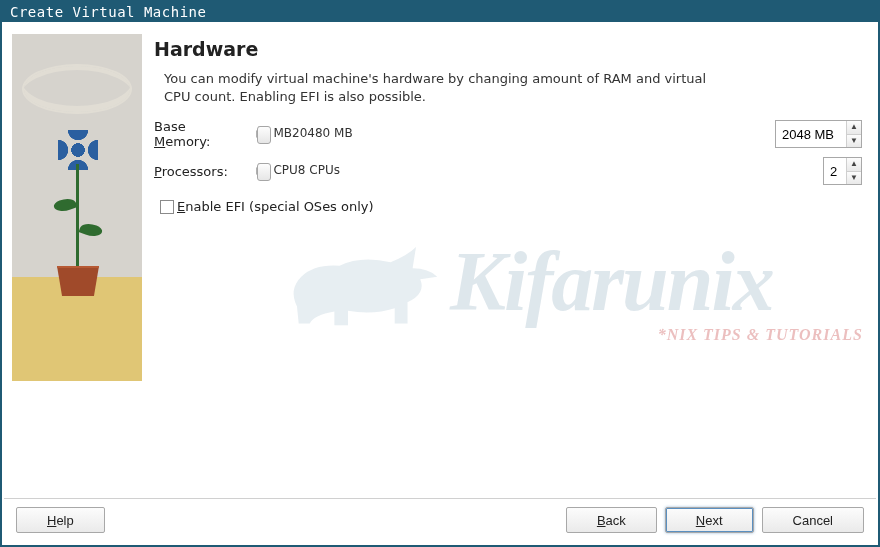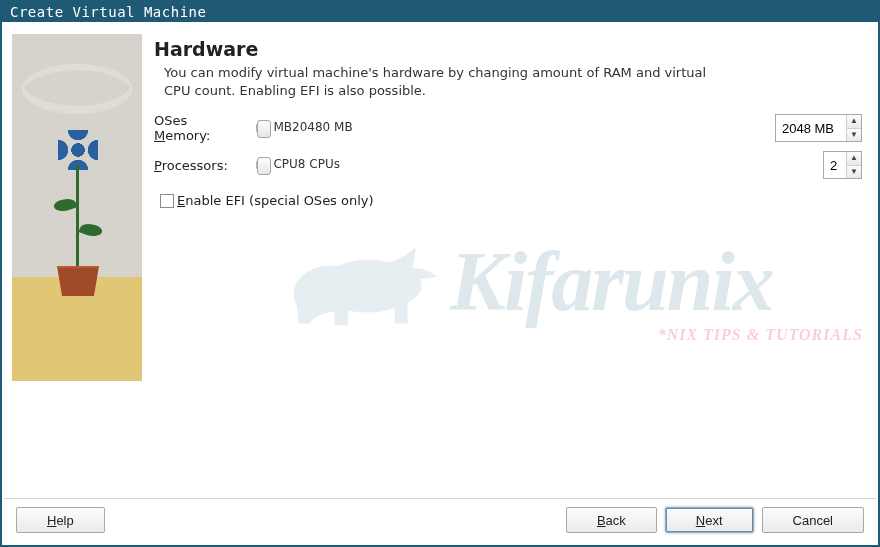--- a/index.html
+++ b/index.html
@@ -74,21 +74,21 @@
     clip-path: polygon(0 0,100% 0,88% 100%,12% 100%);
   }
   .pot::before { content:""; position:absolute; top:-6px; left:-4px; width:50px; height:8px; background:#b75a34; border-radius:3px; }
 
   .main {
     flex: 1;
     padding: 10px 14px 6px 4px;
     position: relative;
   }
   h1 {
-    margin: 2px 0 4px 0;
+    margin: 2px 0 10px 0;
     font-size: 19px;
     font-weight: bold;
   }
   .desc {
     margin: 0 0 14px 10px;
     max-width: 560px;
     line-height: 1.35;
     color: #333;
   }
   .row {
@@ -138,21 +138,21 @@
   .efi-row { margin: 14px 0 0 6px; display:flex; align-items:center; gap:3px; }
   .checkbox {
     width:14px; height:14px; border:1px solid #8a8a8a; background:#fff;
   }
   .watermark {
     position:absolute; left:130px; top:200px; opacity:0.28; pointer-events:none;
     display:flex; align-items:center; font-weight:bold; font-style:italic;
     font-family: "Georgia", serif;
   }
   .watermark .wm-text { font-size:84px; color:#8aa8bb; letter-spacing:-2px; }
-  .watermark .sub { position:absolute; right:-90px; bottom:-8px; font-size:16px; color:#ec4899; font-style:italic; letter-spacing:1px; }
+  .watermark .sub { position:absolute; right:-90px; bottom:-8px; font-size:16px; color:#b91c1c; font-style:italic; letter-spacing:1px; }
   .rhino { width:170px; height:110px; position:relative; }
   .rhino svg { width:100%; height:100%; }
 
   .footer {
     display:flex; align-items:center; gap:8px; padding:8px 12px 10px 12px;
     background:#ffffff;
   }
   .btn {
     min-width:78px; height:26px; padding:0 30px;
     border:1px solid #a8a8a8; background:linear-gradient(#fcfcfc,#eaeaea);
@@ -176,21 +176,21 @@
         <div class="leafL"></div>
           <div class="leafR"></div>
         <div class="pot"></div>
       </div>
       <div class="main">
         <h1>Hardware</h1>
         <p class="desc">You can modify virtual machine's hardware by changing amount of RAM and virtual CPU count. Enabling EFI is also possible.</p>
 
         <div class="row">
           <div class="lbl">
-            <span>OSes </span><span class="u">M</span><span>emory:</span>
+            <span>Base </span><span class="u">M</span><span>emory:</span>
           </div>
           <div class="slider-stack">
             <div class="track-wrap">
               <div class="track">
                 <div class="fill-blue" style="width:10%"></div>
                 <div class="thumb" style="left:10%"></div>
               </div>
             </div>
             <div class="gauge">
               <span class="g-green" style="width:72%"></span>

